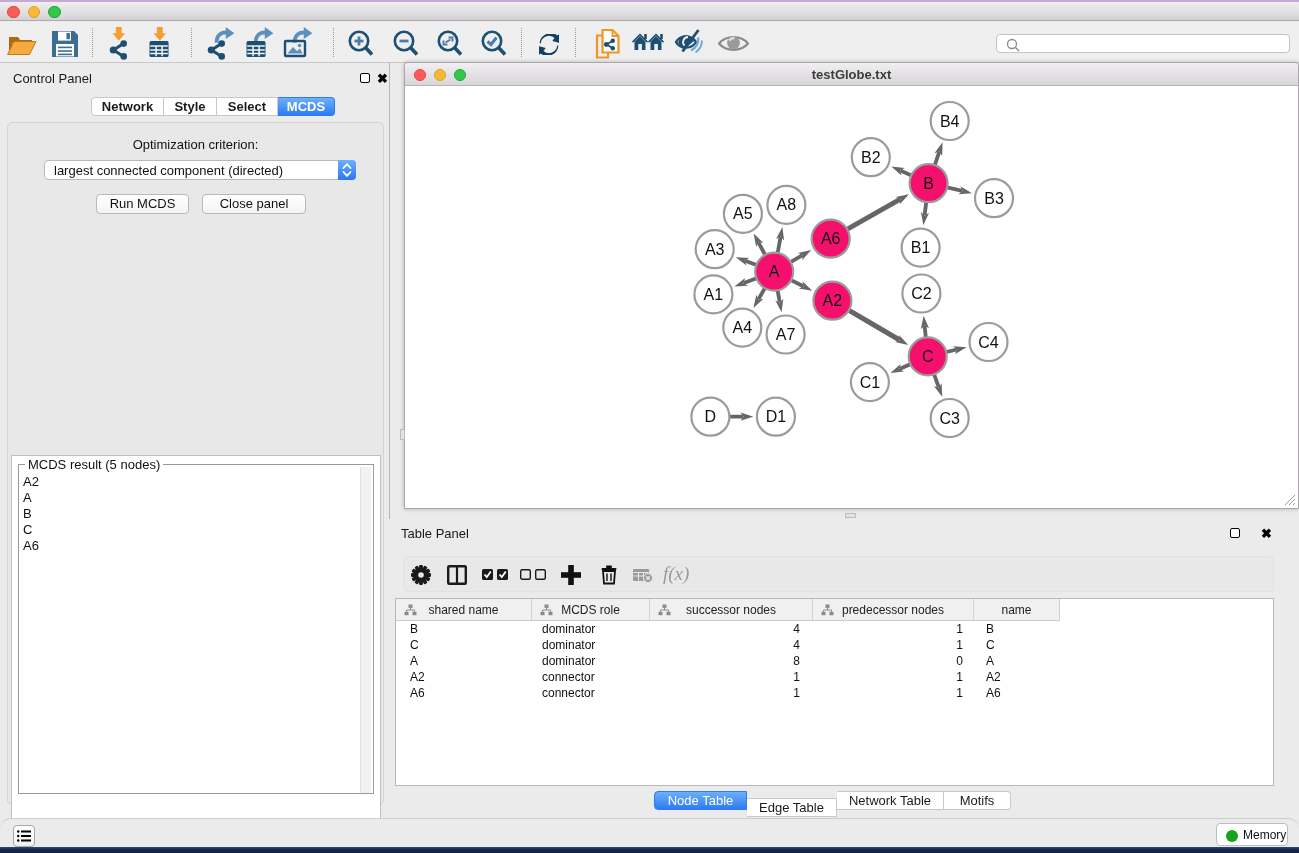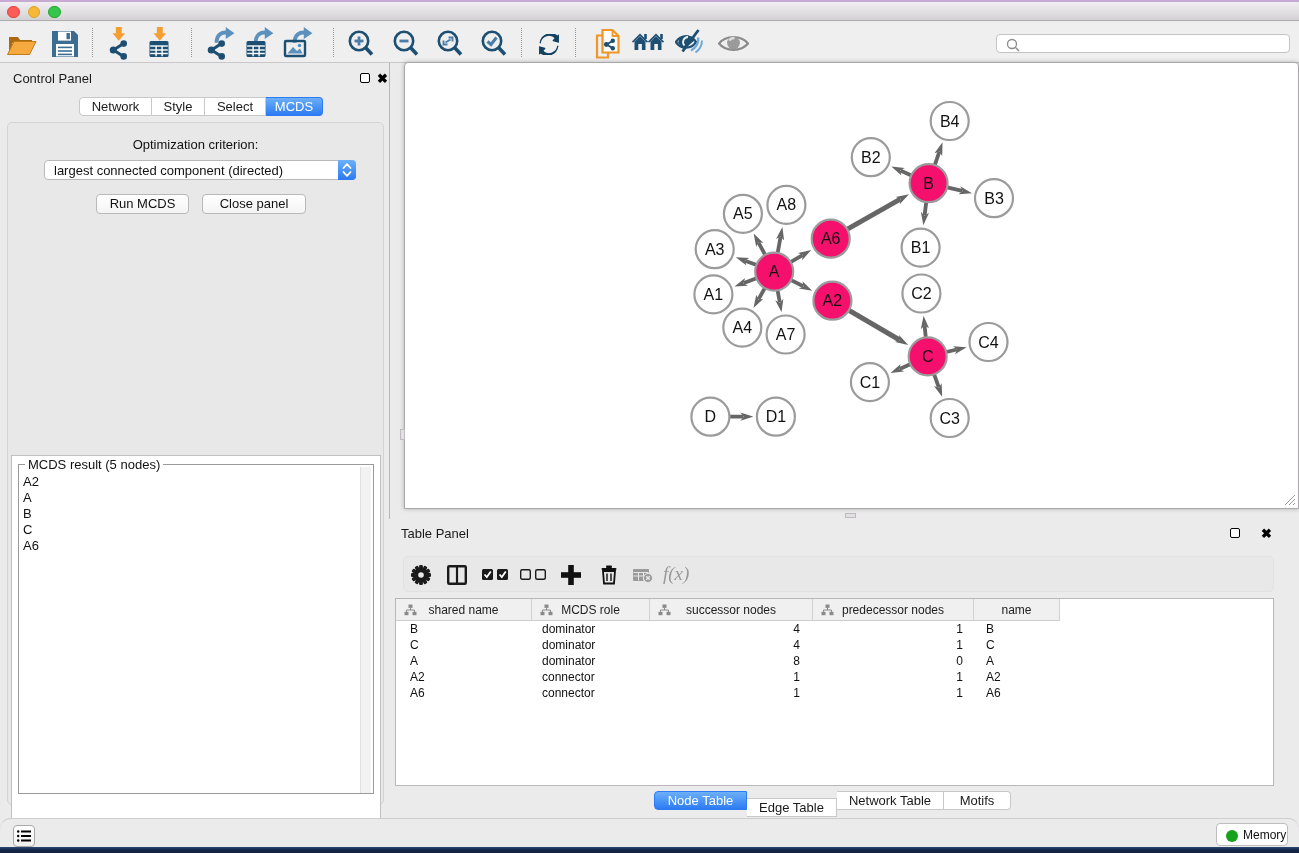--- a/index.html
+++ b/index.html
@@ -222,21 +222,21 @@
         <circle cx="7" cy="7" r="4.5" fill="none" stroke="#8a8a8a" stroke-width="1.3"></circle>
         <path d="M10.3,10.3 L14,14" fill="none" stroke="#8a8a8a" stroke-width="1.3"></path>
       </svg>
     </div>
 </div>
 
 <div class="abs cpanel">
   <div class="abs phead" style="left:13px;top:8px;">Control Panel</div>
   <div class="abs float-ic" style="left:360px;top:10px;"></div>
   <div class="abs xmark" style="left:377px;top:11px;">✖</div>
-  <div class="abs tabs" style="left:79px;top:34px;">
+  <div class="abs tabs" style="left:91px;top:34px;font-weight:bold;">
     <div class="tab first" style="width:73px;">Network</div>
     <div class="tab" style="width:53px;">Style</div>
     <div class="tab" style="width:61px;">Select</div>
     <div class="tab sel" style="width:57px;">MCDS</div>
   </div>
   <div class="abs cbody">
     <div class="abs select">
       <span style="position:absolute;left:9px;top:2px;">largest connected component (directed)</span>
       <div class="abs selbtn">
         <svg width="18" height="20" viewBox="0 0 18 20">
@@ -252,20 +252,26 @@
       <div class="abs fieldset">
         <div class="abs legend">MCDS result (5 nodes)</div>
         <div class="abs mlist">A2<br>A<br>B<br>C<br>A6</div>
         <div class="abs mscroll"></div>
       </div>
     </div>
   </div>
 </div>
 
 <div class="abs nwin">
+  <div class="abs ntitle">
+    <div class="abs ntl" style="left:9px;background:#fc5b57;border:0.5px solid #e2463f;"></div>
+    <div class="abs ntl" style="left:29px;background:#f5b935;border:0.5px solid #dfa023;"></div>
+    <div class="abs ntl" style="left:49px;background:#36c64a;border:0.5px solid #1ba82f;"></div>
+    <div class="abs nname">testGlobe.txt</div>
+  </div>
   <svg id="net" width="893" height="422" viewBox="404 86 893 422" style="position:absolute;left:0;top:24px;">
 <defs>
         <marker id="arr" viewBox="0 0 13 11" refX="3" refY="5.5" markerWidth="13" markerHeight="11" markerUnits="userSpaceOnUse" orient="auto">
           <path d="M0,1.4 L13,5.5 L0,9.6 L3.4,5.5 Z" fill="#666666"></path>
         </marker>
       </defs>
 <line x1="773.2" y1="270.6" x2="742.8" y2="282.0" stroke="#666666" stroke-width="3.8" marker-end="url(#arr)"></line>
 <line x1="773.2" y1="270.6" x2="802.3" y2="285.2" stroke="#666666" stroke-width="3.8" marker-end="url(#arr)"></line>
 <line x1="773.2" y1="270.6" x2="744.1" y2="259.7" stroke="#666666" stroke-width="3.8" marker-end="url(#arr)"></line>
 <line x1="773.2" y1="270.6" x2="757.4" y2="298.4" stroke="#666666" stroke-width="3.8" marker-end="url(#arr)"></line>

